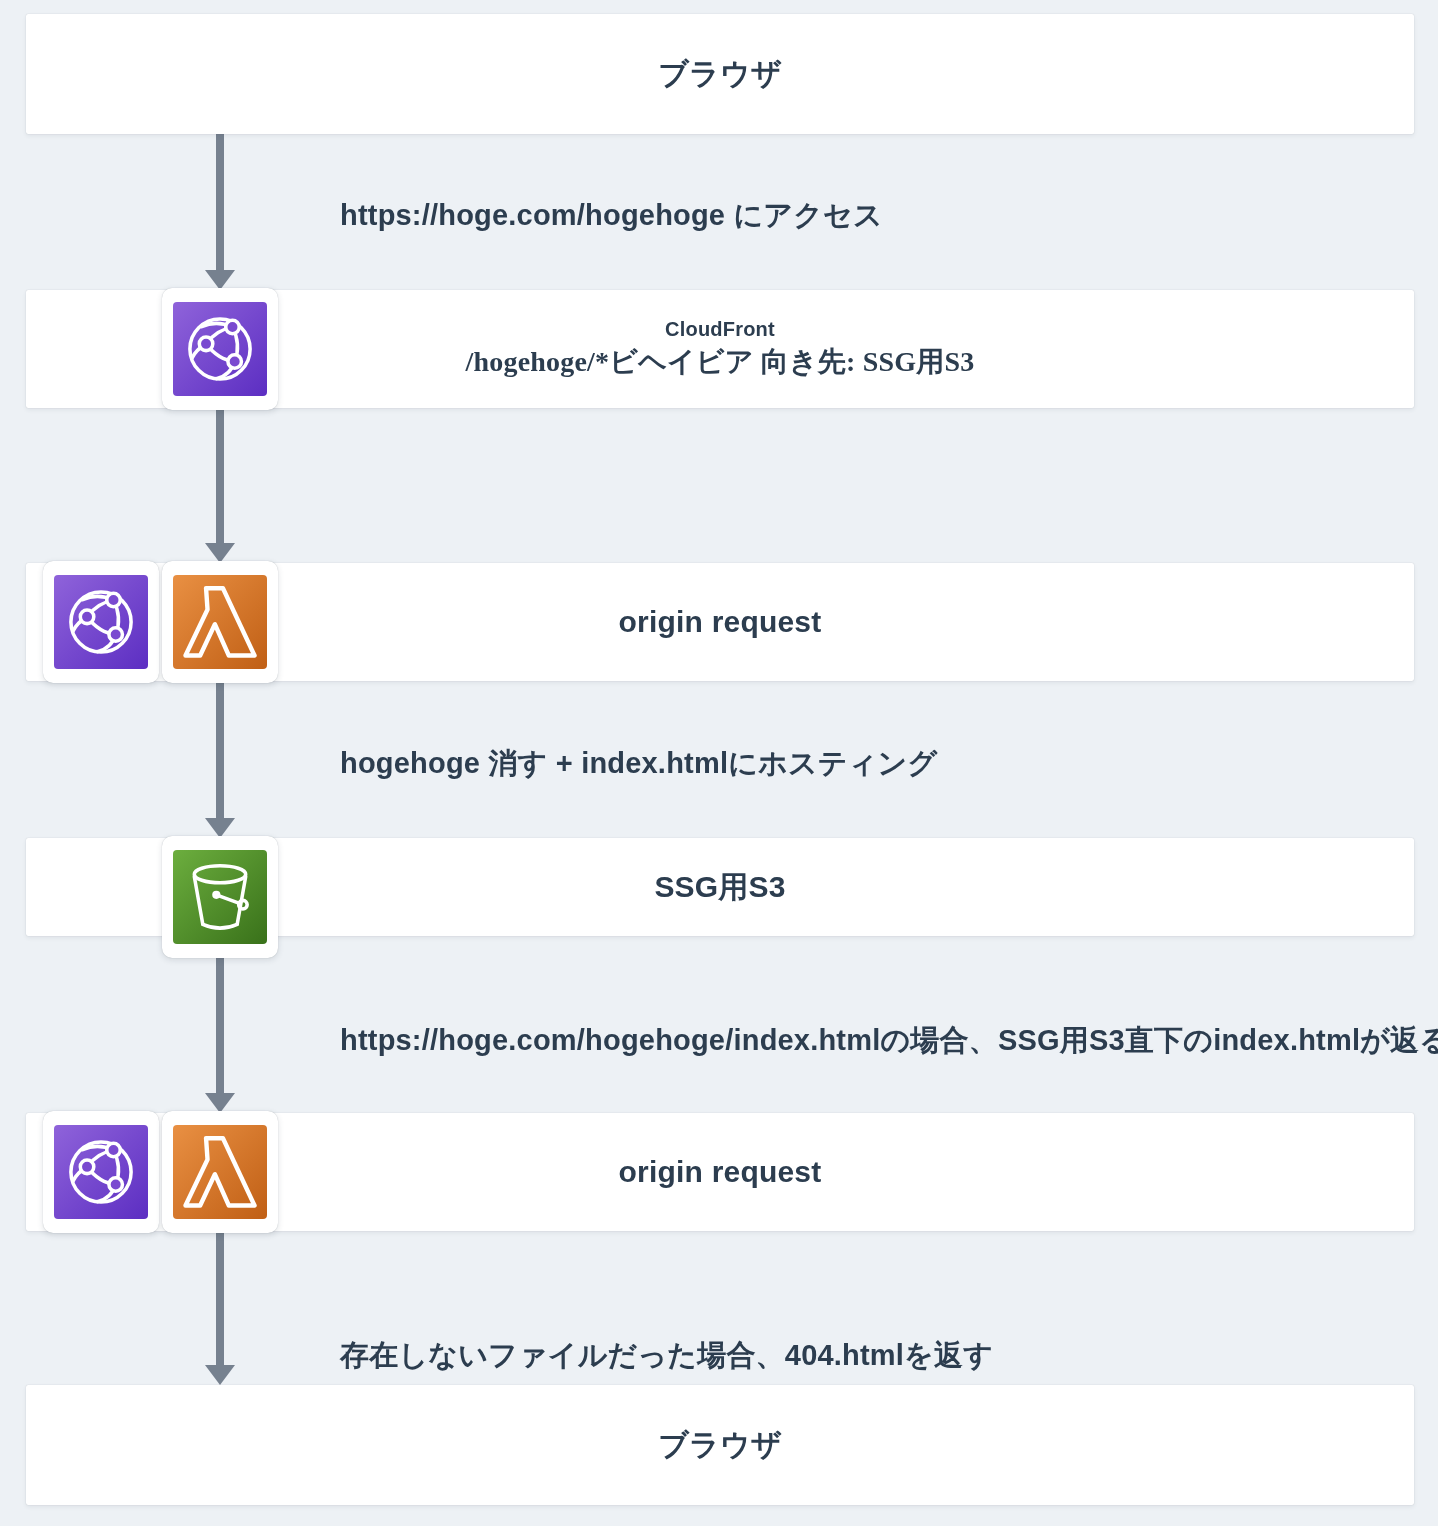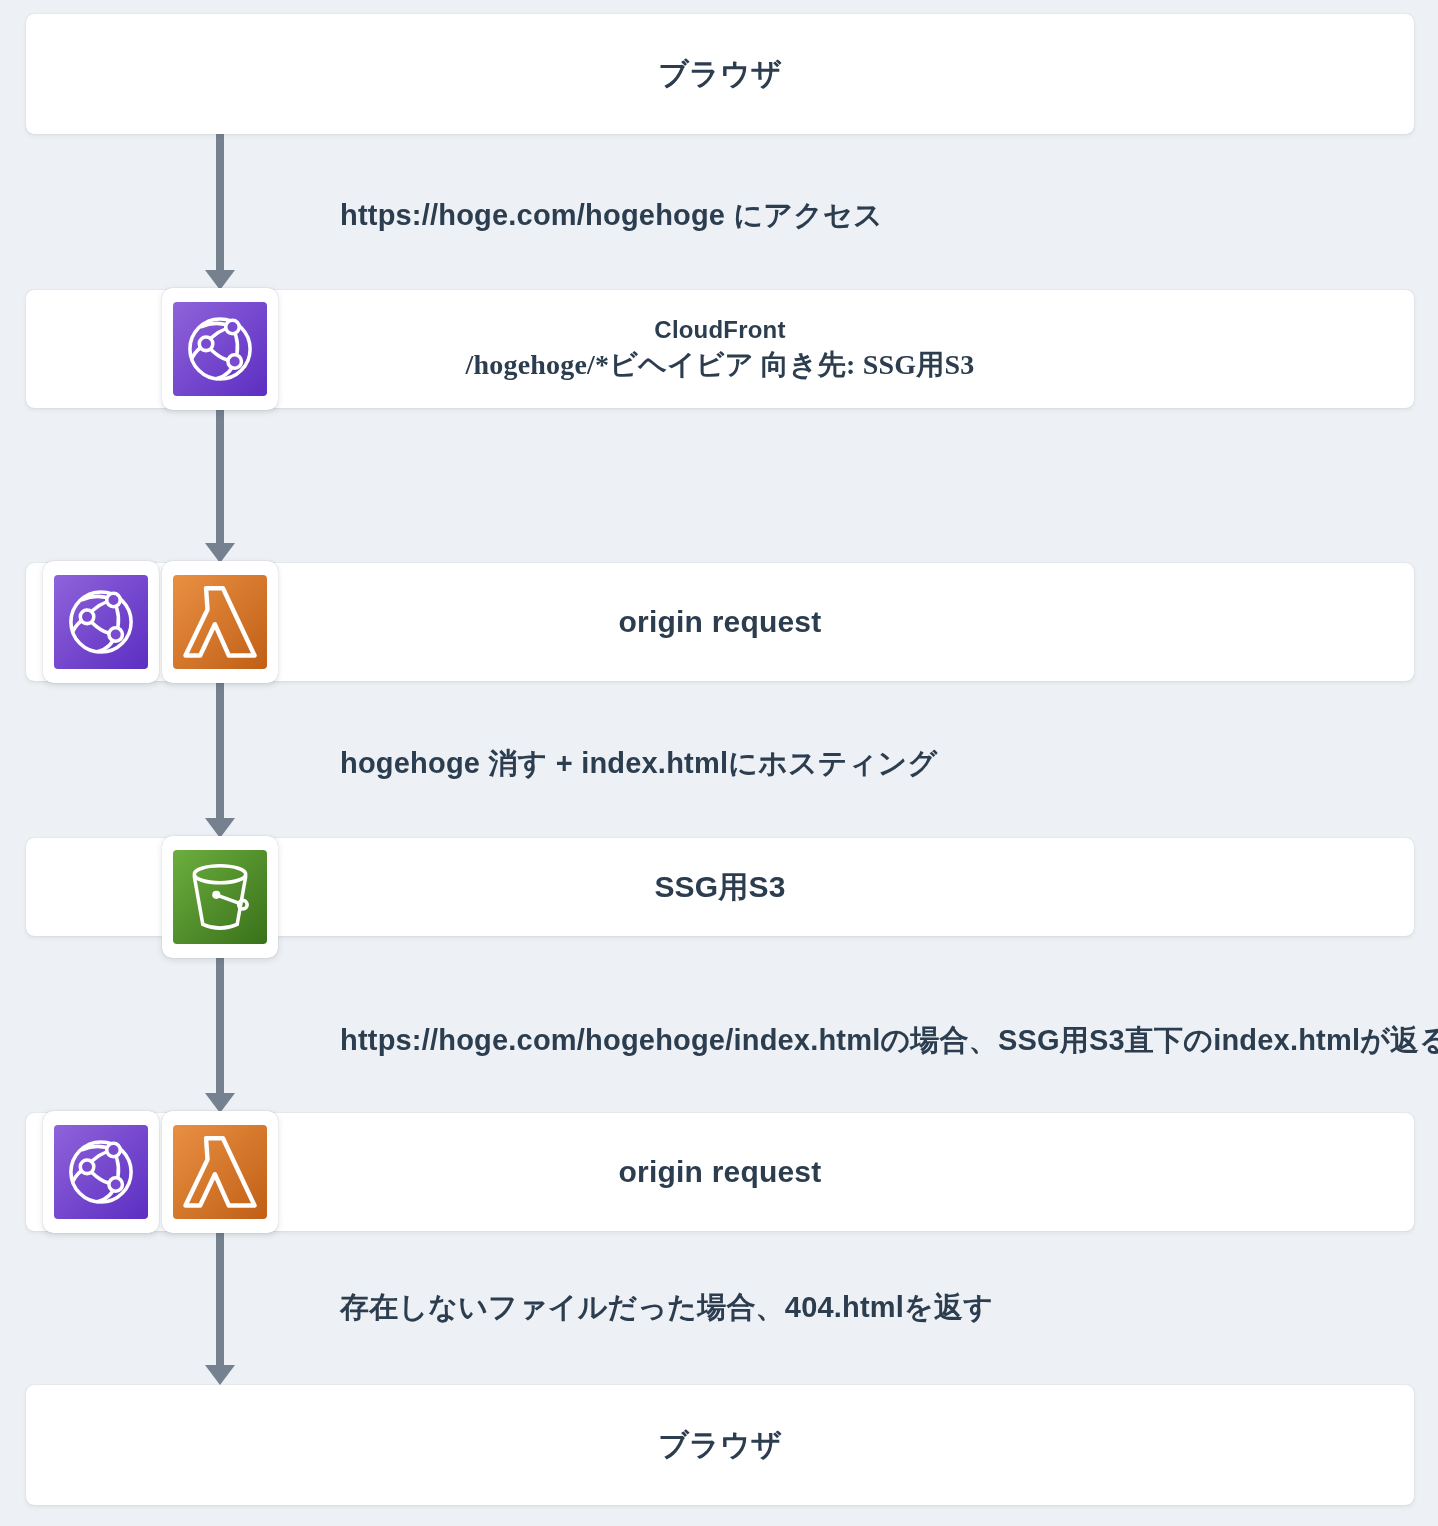--- a/index.html
+++ b/index.html
@@ -25,38 +25,38 @@
     width:1438px;
     height:1526px;
     background:var(--background);
     overflow:hidden;
   }
   .node{
     position:absolute;
     left:26px;
     width:1388px;
     background:var(--node-bg);
-    border-radius:8px;
+    border-radius:2px;
     box-shadow:0 0 1px rgba(45,58,72,.28), 0 2px 4px rgba(45,58,72,.08);
     display:flex;
     align-items:center;
     justify-content:center;
     z-index:2;
   }
   .node-label{
     font-size:30px;
     font-weight:600;
     color:var(--text);
     text-align:center;
     letter-spacing:.2px;
     line-height:1.38;
     white-space:nowrap;
   }
   .node-label .sub{font-size:28px;font-family:Liberation Serif, serif;}
-  .node-label .ttl{font-size:24px;}
+  .node-label .ttl{font-size:20px;}
   .icon-card{
     position:absolute;
     top:-2px;
     width:116px;
     height:122px;
     background:var(--node-bg);
     border-radius:10px;
     box-shadow:0 0 1px rgba(45,58,72,.32), 0 2px 6px rgba(45,58,72,.14);
     display:flex;
     align-items:center;
@@ -129,21 +129,21 @@
     <div class="head"></div>
   </div>
   <div class="arrow" style="top:1233px;height:152px">
     <div class="line"></div>
     <div class="head"></div>
   </div>
 
   <div class="edge-label" style="top:196px">https://hoge.com/hogehoge にアクセス</div>
   <div class="edge-label" style="top:744px">hogehoge 消す + index.htmlにホスティング</div>
   <div class="edge-label" style="top:1021px">https://hoge.com/hogehoge/index.htmlの場合、SSG用S3直下のindex.htmlが返る</div>
-  <div class="edge-label" style="top:1288px">存在しないファイルだった場合、404.htmlを返す</div>
+  <div class="edge-label" style="top:1336px">存在しないファイルだった場合、404.htmlを返す</div>
 
   <div class="node" style="top:14px;height:120px">
     <div class="node-label">ブラウザ</div>
   </div>
 
   <div class="node" style="top:290px;height:118px">
     <div class="icon-card" style="left:136px">
       <div class="icon cf">
         <svg viewBox="0 0 64 64" fill="none" stroke="#ffffff" stroke-width="2.4" stroke-linecap="round">
           <circle cx="32" cy="32" r="20.5"></circle>

